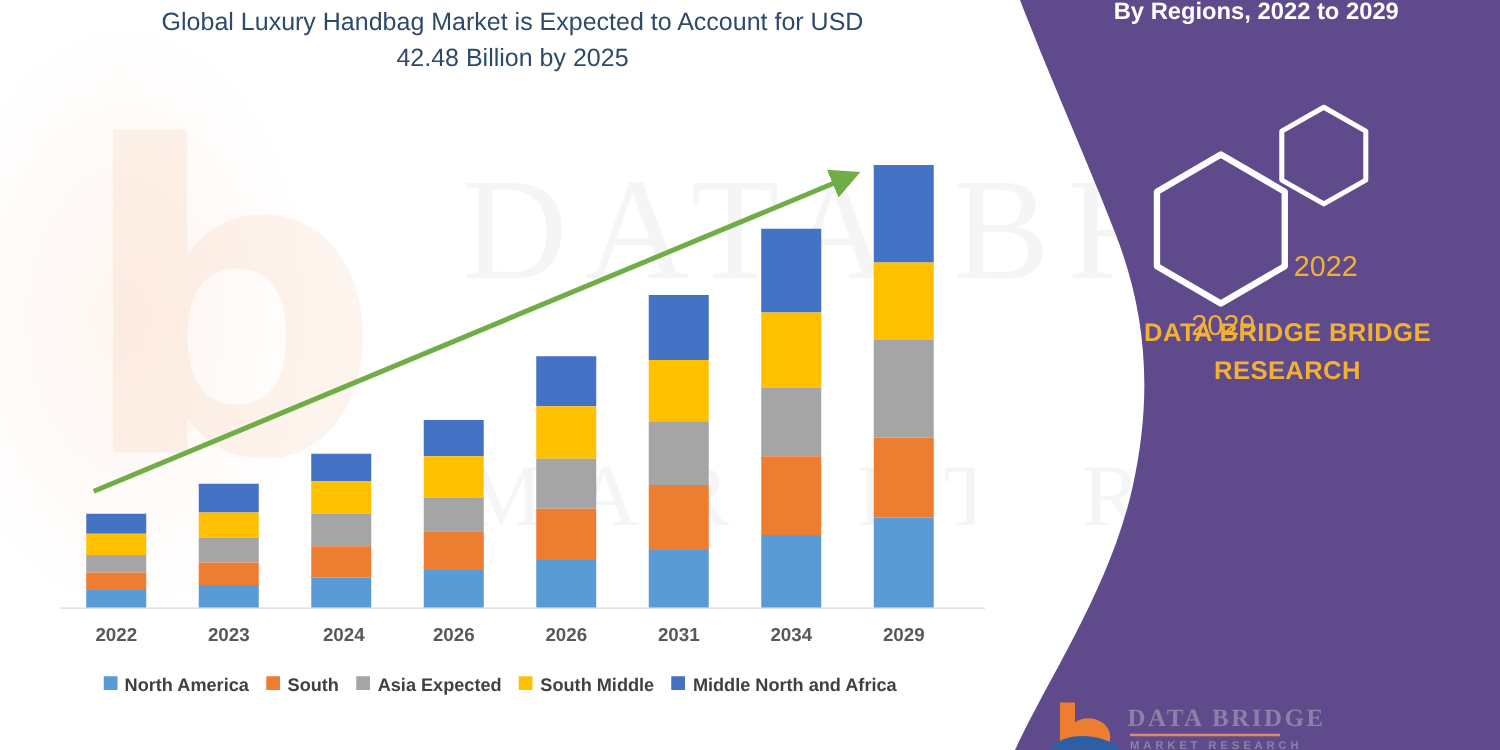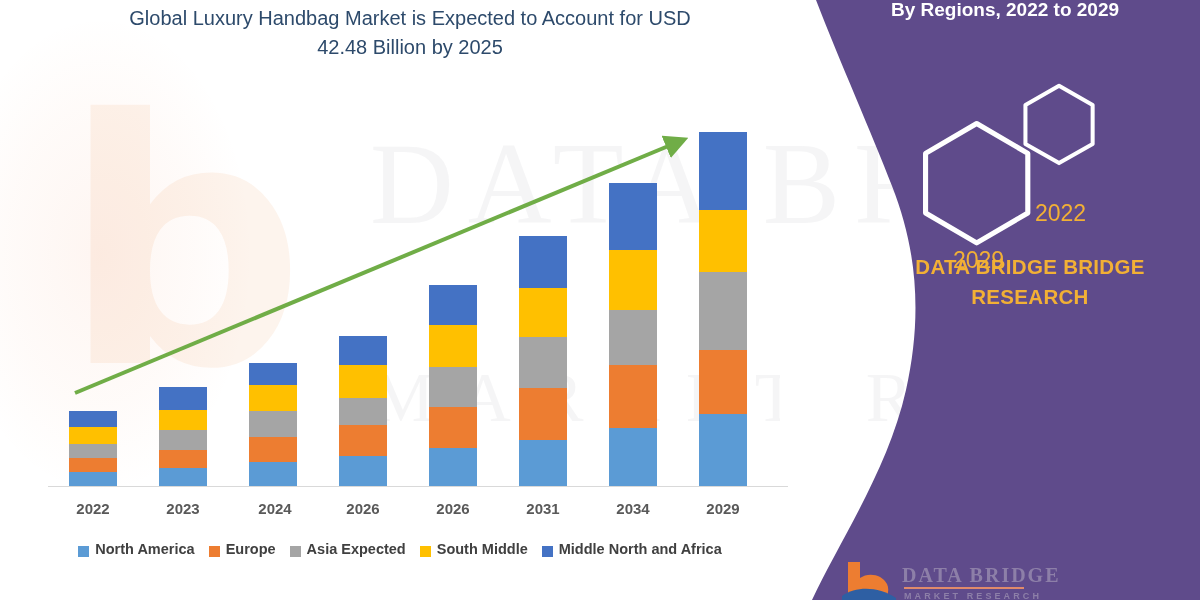--- a/index.html
+++ b/index.html
@@ -51,21 +51,21 @@
 
   
   .chart{position:absolute;left:0;top:0;width:800px;height:600px;}
   .axis{position:absolute;left:48px;top:486px;width:740px;height:1px;background:#d9d9d9;}
   .bar{position:absolute;width:48px;}
   .seg{width:100%;display:block;}
   .xlab{position:absolute;top:500px;width:70px;text-align:center;font-size:15px;font-weight:700;color:#595959;}
 
   .legend{position:absolute;left:0;top:541px;width:800px;display:flex;justify-content:center;
           align-items:center;gap:14px;}
-  .lg{display:flex;align-items:flex-end;gap:6px;}
+  .lg{display:flex;align-items:flex-start;gap:6px;}
   .sw{width:11px;height:11px;display:inline-block;}
   .lgt{font-size:14.5px;font-weight:700;color:#404040;white-space:nowrap;}
 </style>
 </head>
 <body>
 
 <div id="stage">
 
   <div class="left-bg"></div>
   <div class="blob"></div>
@@ -161,21 +161,21 @@
     <div class="xlab" style="left:598px;">2034</div>
     <div class="xlab" style="left:688px;">2029</div>
 
     <div class="legend">
       <span class="lg">
         <span class="sw" style="background:#5B9BD5;"></span>
         <span class="lgt">North America</span>
       </span>
       <span class="lg">
         <span class="sw" style="background:#ED7D31;"></span>
-        <span class="lgt">Europe</span>
+        <span class="lgt">South</span>
       </span>
       <span class="lg">
         <span class="sw" style="background:#A5A5A5;"></span>
         <span class="lgt">Asia Expected</span>
       </span>
       <span class="lg">
         <span class="sw" style="background:#FFC000;"></span>
         <span class="lgt">South Middle</span>
       </span>
       <span class="lg">

